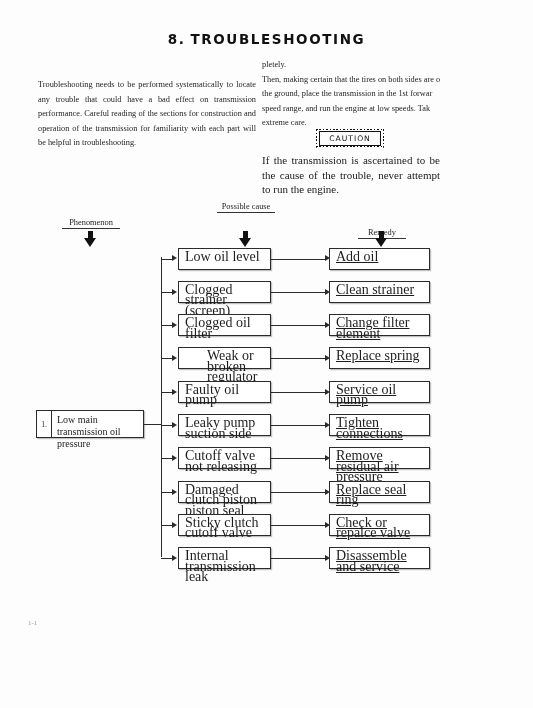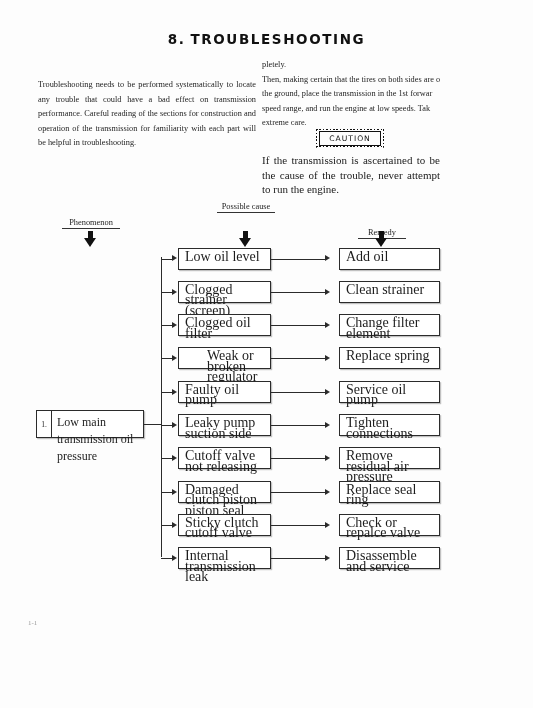--- a/index.html
+++ b/index.html
@@ -134,21 +134,21 @@
     border: 0.9px solid #2b2b2b;
     background: #fff;
     box-sizing: border-box;
     font-size: 14px;
     line-height: 10.5px;
     color: #1d1d1d;
     padding: 3px 0 0 6px;
     box-shadow: 1.2px 1.2px 0 rgba(120,120,120,0.45);
   }
   .cause-box  { left: 178px; width: 93px; }
-  .remedy-box { left: 339px; width: 101px; }
+  .remedy-box { left: 329px; width: 101px; text-decoration: underline; }
 
   .phen-box {
     position: absolute;
     left: 36px;
     top: 410px;
     width: 108px;
     height: 28px;
     border: 0.9px solid #2b2b2b;
     background: #fff;
     box-sizing: border-box;
@@ -158,22 +158,22 @@
   .phen-num {
     width: 14px;
     border-right: 0.9px solid #2b2b2b;
     font-size: 7.6px;
     line-height: 27px;
     text-align: center;
     color: #1d1d1d;
   }
   .phen-label {
     flex: 1;
-    font-size: 12px;
-    line-height: 17px;
+    font-size: 10px;
+    line-height: 12px;
     padding: 3px 0 0 5px;
     color: #1d1d1d;
   }
 
   
   .line-h { position: absolute; height: 0; border-top: 0.9px solid #2b2b2b; }
   .line-v { position: absolute; width: 0; border-left: 0.9px solid #2b2b2b; }
 
   .arrow-r {
     position: absolute;

